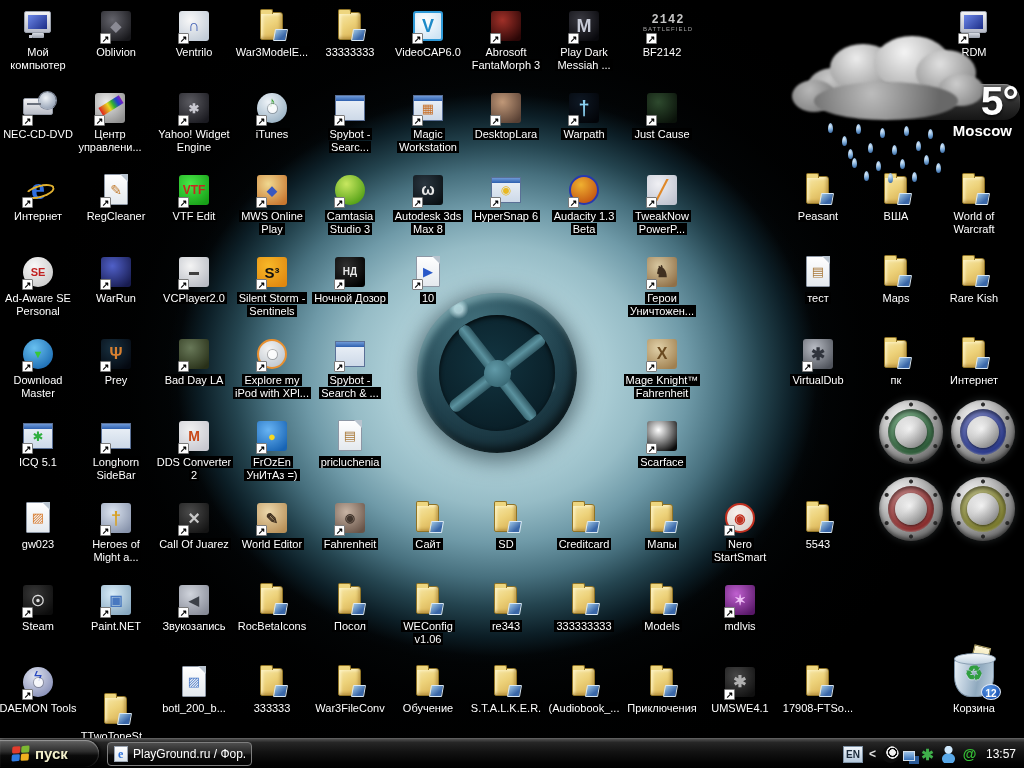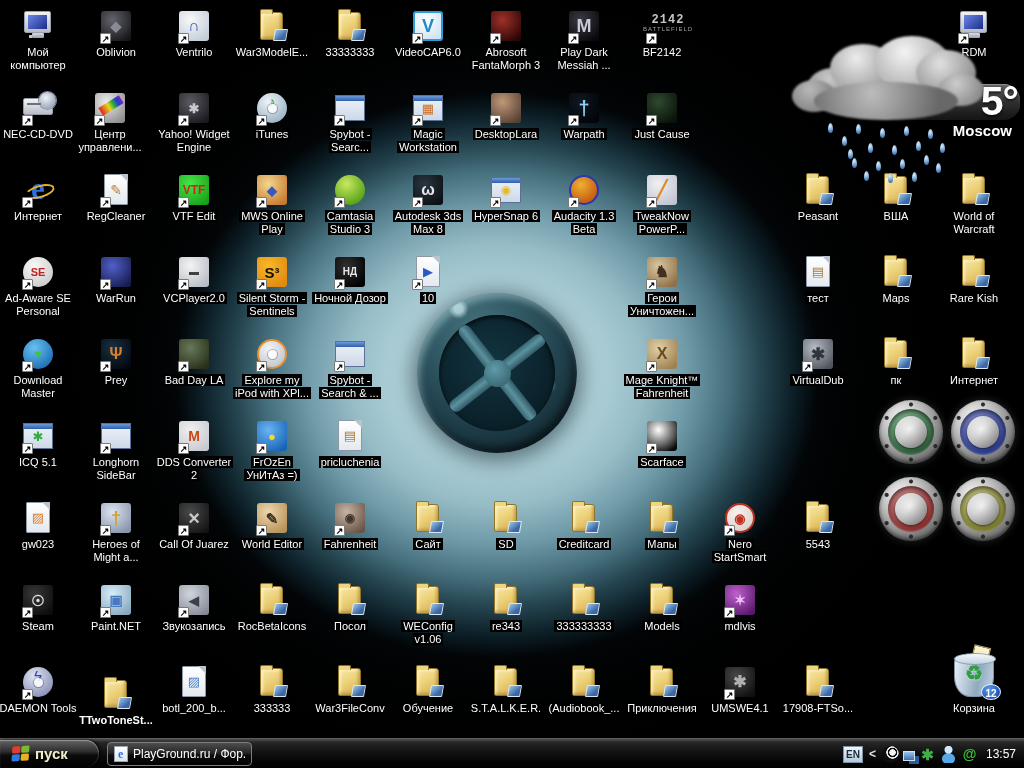--- a/index.html
+++ b/index.html
@@ -804,21 +804,21 @@
       </div>
       <div class="lbl"><span>mdlvis</span></div>
     </div>
     <div class="icon" style="left: -4px; top: 664px;">
       <div class="art">
         <div class="disc" style="background: radial-gradient(circle at 38% 30%, rgb(224, 228, 240), rgb(136, 144, 184) 80%);"><span style="color: rgb(40, 72, 192); font-size: 15px; line-height: 1;">ϟ</span></div>
         <div class="arw"></div>
       </div>
       <div class="lbl"><span>DAEMON Tools</span></div>
     </div>
-    <div class="icon" style="left: 74px; top: 676px; font-weight: bold;">
+    <div class="icon" style="left: 74px; top: 692px;">
       <div class="art">
         <div class="folder"></div>
       </div>
       <div class="lbl"><span>TTwoToneSt...</span></div>
     </div>
     <div class="icon" style="left: 152px; top: 664px;">
       <div class="art">
         <div class="page">
           <span style="color: rgb(72, 120, 200); font-size: 13px; line-height: 1;">▨</span>
         </div>

